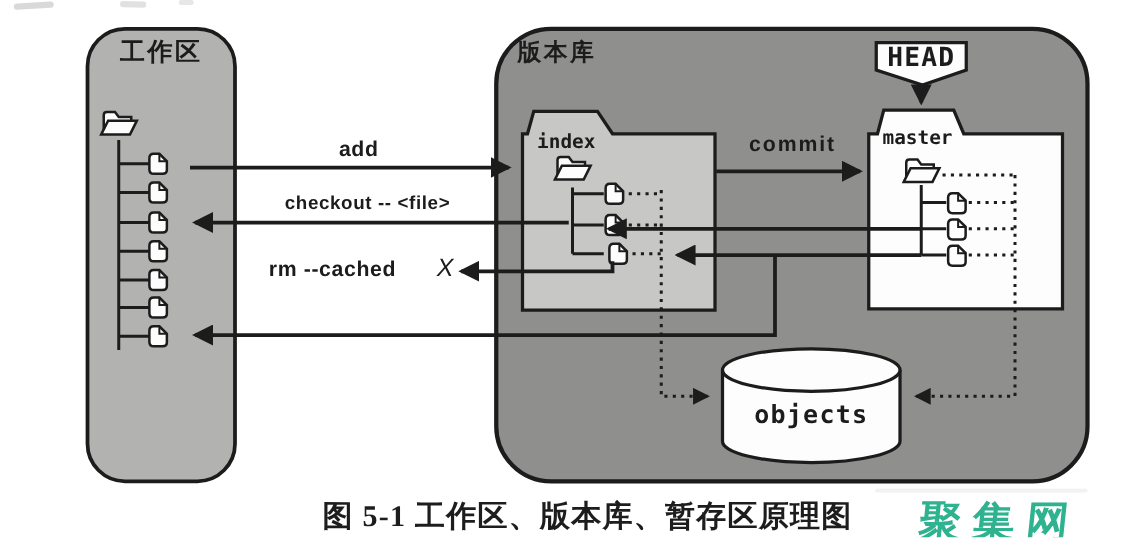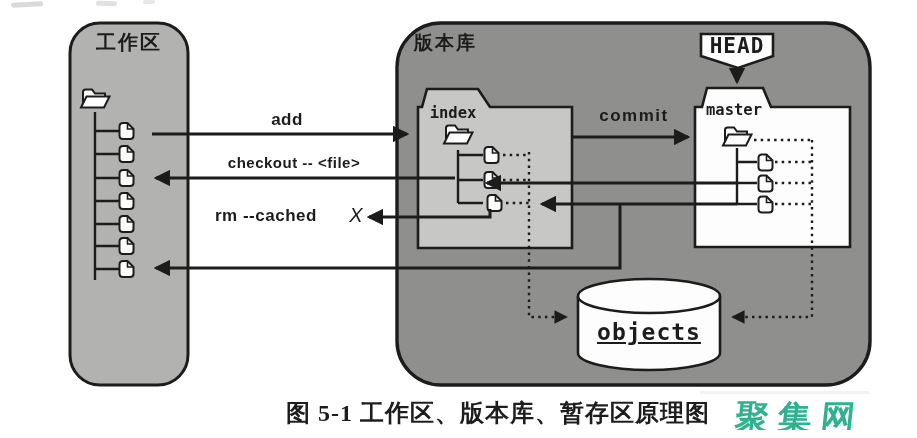--- a/index.html
+++ b/index.html
@@ -20,21 +20,21 @@
   .icon-stroke{fill:var(--folder-fill,#fff);stroke:var(--line,#1c1c1c);stroke-width:2;}
   .icon-line{fill:none;stroke:var(--line,#1c1c1c);stroke-width:1.6;}
   
   .lbl{position:absolute;color:var(--line,#1c1c1c);font-weight:bold;text-align:center;
        white-space:nowrap;line-height:1.1;z-index:5;}
   .cmd{font-size:17px;letter-spacing:.5px;}
   .mono{font-family:"DejaVu Sans Mono","Liberation Mono",monospace;}
   .cjk{letter-spacing:2px;}
   .caption{position:absolute;color:var(--caption-color,#1d1d1d);
        font-family:"Liberation Serif","DejaVu Serif",serif;font-weight:600;
-       font-size:24px;letter-spacing:1px;text-align:right;white-space:nowrap;z-index:5;}
+       font-size:24px;letter-spacing:1px;text-align:center;white-space:nowrap;z-index:5;}
   .watermark{position:absolute;color:var(--watermark,#2eb28f);
        font-weight:bold;font-size:34px;letter-spacing:9px;transform:skewX(-6deg);
        white-space:nowrap;z-index:5;}
   .artifact{position:absolute;background:var(--artifact,#c4c4c4);border-radius:3px;z-index:1;}
 </style>
 </head>
 <body>
 
 <div id="stage">
 
@@ -127,18 +127,18 @@
 
   <div class="lbl cmd" style="left:229px;top:111px;width:116px;">add</div>
   <div class="lbl cmd" style="left:574px;top:107px;width:120px;letter-spacing:1.5px;">commit</div>
   <div class="lbl cmd" style="left:198px;top:155px;width:192px;font-size:15px;">checkout -- &lt;file&gt;</div>
   <div class="lbl cmd" style="left:215px;top:207px;width:133px;text-align:left;">rm --cached</div>
   <div class="lbl" style="left:346px;top:204px;width:20px;font-size:20px;font-weight:400;font-style:italic;">X</div>
 
   <div class="lbl mono" style="left:420px;top:89px;width:66px;font-size:15.5px;margin-top:16px;">index</div>
   <div class="lbl mono" style="left:700px;top:90px;width:68px;font-size:15.5px;margin-top:12px;">master</div>
   <div class="lbl mono" style="left:701px;top:35px;width:72px;font-size:21px;letter-spacing:1px;">HEAD</div>
-  <div class="lbl mono" style="left:581px;top:320px;width:136px;font-size:23px;letter-spacing:1px;text-decoration:underline;">objects</div>
+  <div class="lbl mono" style="left:581px;top:320px;width:136px;font-size:20px;letter-spacing:1px;">objects</div>
 
   <div class="caption" style="left:230px;top:397px;width:480px;">图 5-1  工作区、版本库、暂存区原理图</div>
   <div class="watermark" style="left:735px;top:395px;">聚集网</div>
 
 </div>
 
 </body></html>

